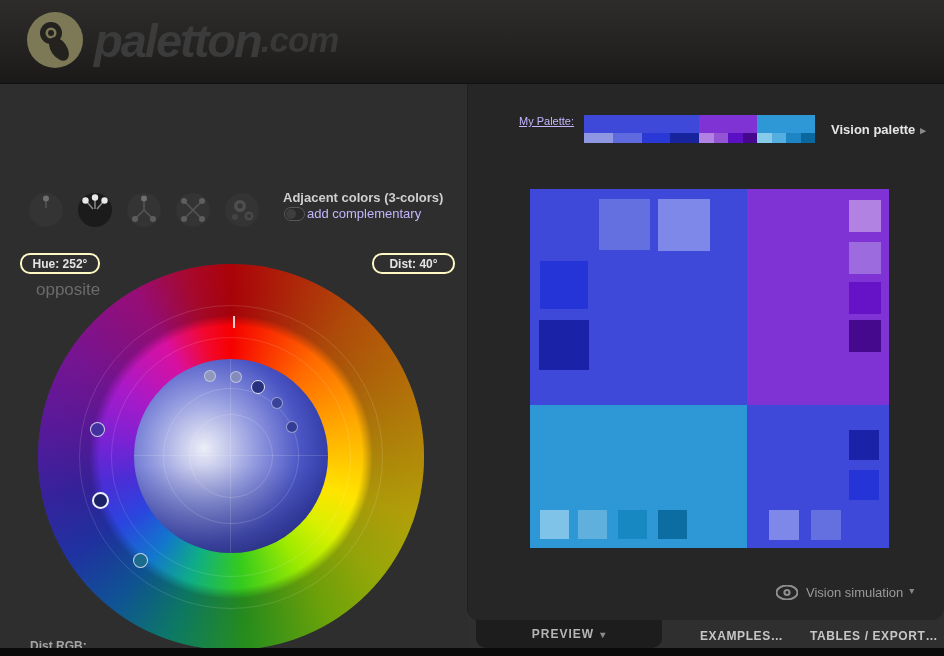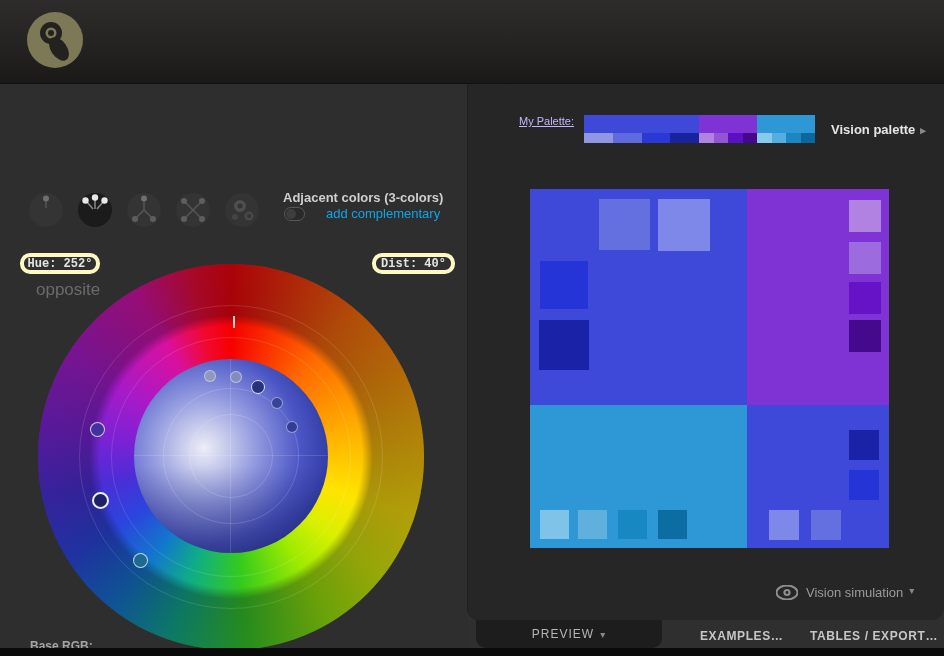--- a/index.html
+++ b/index.html
@@ -32,25 +32,25 @@
   .left-panel { position:absolute; left:0; top:84px; width:467px; height:564px; background:#2e2e2e; }
   .scheme-icons { position:absolute; left:28px; top:108px; display:flex; }
   .scheme-icon { width:36px; height:36px; margin-right:13px; cursor:pointer; }
   .scheme-title { position:absolute; left:283px; top:106px; font-size:13px; font-weight:bold; color:#cfcfcf; }
   .toggle-row { position:absolute; left:284px; top:122px; display:flex; align-items:center; }
   .toggle {
     width:21px; height:14px; border:1px solid #585858; border-radius:8px;
     background:#2a2a2a; position:relative;
   }
   .toggle-knob { position:absolute; left:1px; top:1px; width:10px; height:10px; border-radius:50%; background:#3e3e3e; }
-  .toggle-label { margin-left:21px; font-size:13px; color:#0ea5e9; }
+  .toggle-label { margin-left:2px; font-size:13px; color:#c4b5fd; }
   .pill-btn {
-    position:absolute; height:21px; border:4px solid #fef9c3; border-radius:10px;
+    position:absolute; height:21px; border:2px solid #fef9c3; border-radius:10px;
     background:#2f2f2f; color:#e3e3e3; font-size:12px; font-weight:bold;
-    display:flex; align-items:center; justify-content:center; cursor:pointer;font-family:Liberation Mono, monospace;
+    display:flex; align-items:center; justify-content:center; cursor:pointer;
   }
   .hue-btn { left:20px; top:169px; width:80px; }
   .dist-btn { left:372px; top:169px; width:83px; }
   .opposite { position:absolute; left:36px; top:196px; font-size:17px; color:#6b6b6b; }
   
   .wheel { position:absolute; left:38px; top:180px; width:386px; height:386px; }
   .ring {
     position:absolute; inset:0; border-radius:50%;
     background:conic-gradient(from 0deg,
       #f60000 0deg, #ff6a00 40deg, #ffb000 78deg, #ffe400 108deg,
@@ -141,21 +141,21 @@
   .br-s3 { left:22px; top:105px; width:30px; height:30px; }
   .br-s4 { left:64px; top:105px; width:30px; height:30px; }
   
   .vision { position:absolute; left:308px; top:501px; display:flex; cursor:pointer; }
   .vision-label { font-size:13px; color:#9a9a9a; margin-left:8px; }
   
   .rtab-preview {
     position:absolute; left:9px; top:536px; width:186px; height:28px;
     background:#1d1d1d; border-radius:0 0 10px 10px;
     display:flex; align-items:center; justify-content:center;
-    font-size:12px; font-weight:normal; letter-spacing:1px; color:#b5b5b5; cursor:pointer;
+    font-size:12px; font-weight:bold; letter-spacing:1px; color:#b5b5b5; cursor:pointer;
   }
   .rtab-link { position:absolute; top:545px; font-size:12px; font-weight:bold; letter-spacing:.6px; color:#c6c6c6; cursor:pointer; white-space:nowrap; }
   .rtab-examples { left:233px; }
   .rtab-tables { left:343px; }
   
   .footer-bar { position:absolute; left:0; top:648px; width:944px; height:8px; background:#0a0a0a; }
 </style>
 </head>
 <body>
 
@@ -163,20 +163,22 @@
 
   <div class="header">
     <div class="logo">
       <svg class="logo-icon" viewBox="0 0 58 58">
         <circle cx="29" cy="29" r="28" fill="#7d7856"></circle>
         <circle cx="25" cy="22" r="11" fill="#23221f"></circle>
         <circle cx="25" cy="22" r="5.5" fill="#7d7856"></circle>
         <circle cx="25" cy="22" r="3" fill="#23221f"></circle>
         <ellipse cx="33" cy="38" rx="8" ry="13" fill="#23221f" transform="rotate(-35 33 38)"></ellipse>
       </svg>
+      <span class="logo-word">paletton</span>
+        <span class="logo-suffix">.com</span>
     </div>
   </div>
 
   <div class="left-panel">
 
     <div class="scheme-icons">
       <svg class="scheme-icon" viewBox="0 0 36 36">
         <circle cx="18" cy="18" r="17" fill="#343434"></circle>
         <line x1="18" y1="9" x2="18" y2="16" stroke="#565656" stroke-width="1.5"></line>
         <circle cx="18" cy="6.5" r="3" fill="#6f6f6f"></circle>
@@ -248,21 +250,21 @@
       <div class="marker ring-marker rm-base rm-2" style="background-color: rgb(27, 34, 104);"></div>
       <div class="marker ring-marker rm-3" style="background-color: rgb(27, 107, 143);"></div>
 
       <div class="marker ball-dot bd-1" style="background-color: rgb(144, 152, 190);"></div>
       <div class="marker ball-dot bd-2" style="background-color: rgb(132, 140, 190);"></div>
       <div class="marker ball-dot bd-selected bd-3" style="background-color: rgb(39, 49, 126);"></div>
       <div class="marker ball-dot bd-4" style="background-color: rgb(57, 67, 155);"></div>
       <div class="marker ball-dot bd-5" style="background-color: rgb(51, 61, 150);"></div>
     </div>
 
-    <div class="base-rgb-label">Base RGB:</div>
+    <div class="base-rgb-label">Dist RGB:</div>
     <input class="base-rgb-input" value="3D48DB" style="">
 
   </div>
 
   <div class="right-panel">
     <div class="right-content">
 
       <div class="palette-label">My Palette:</div>
 
       <div class="palette-strip">

